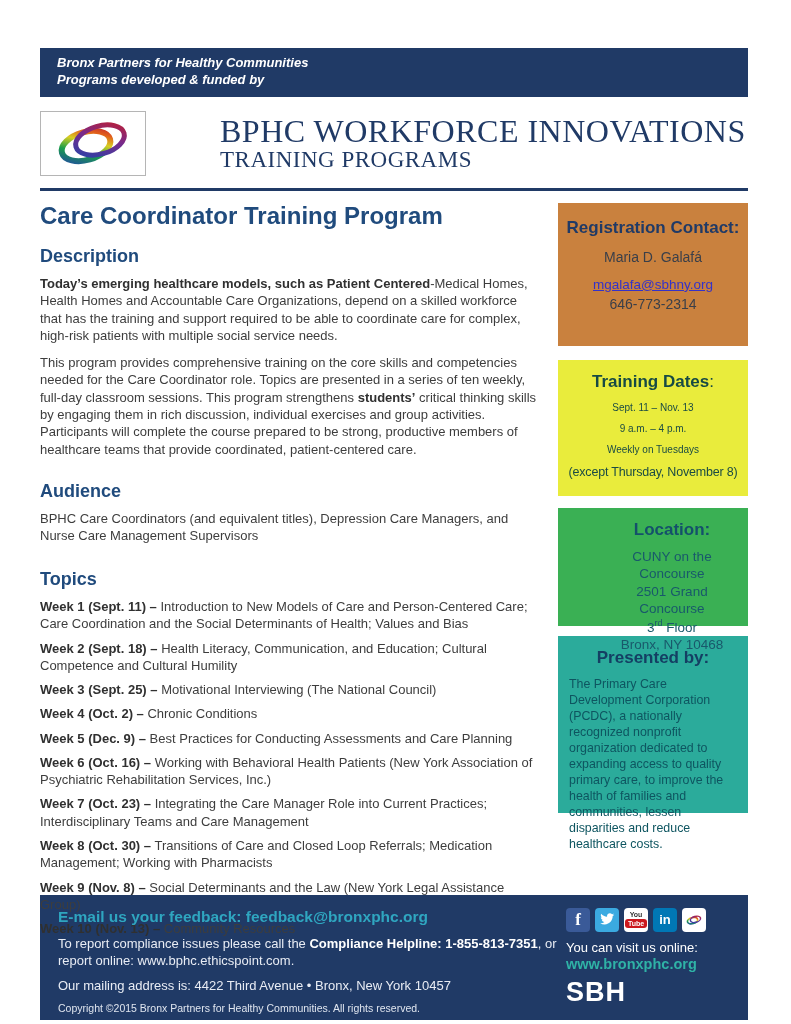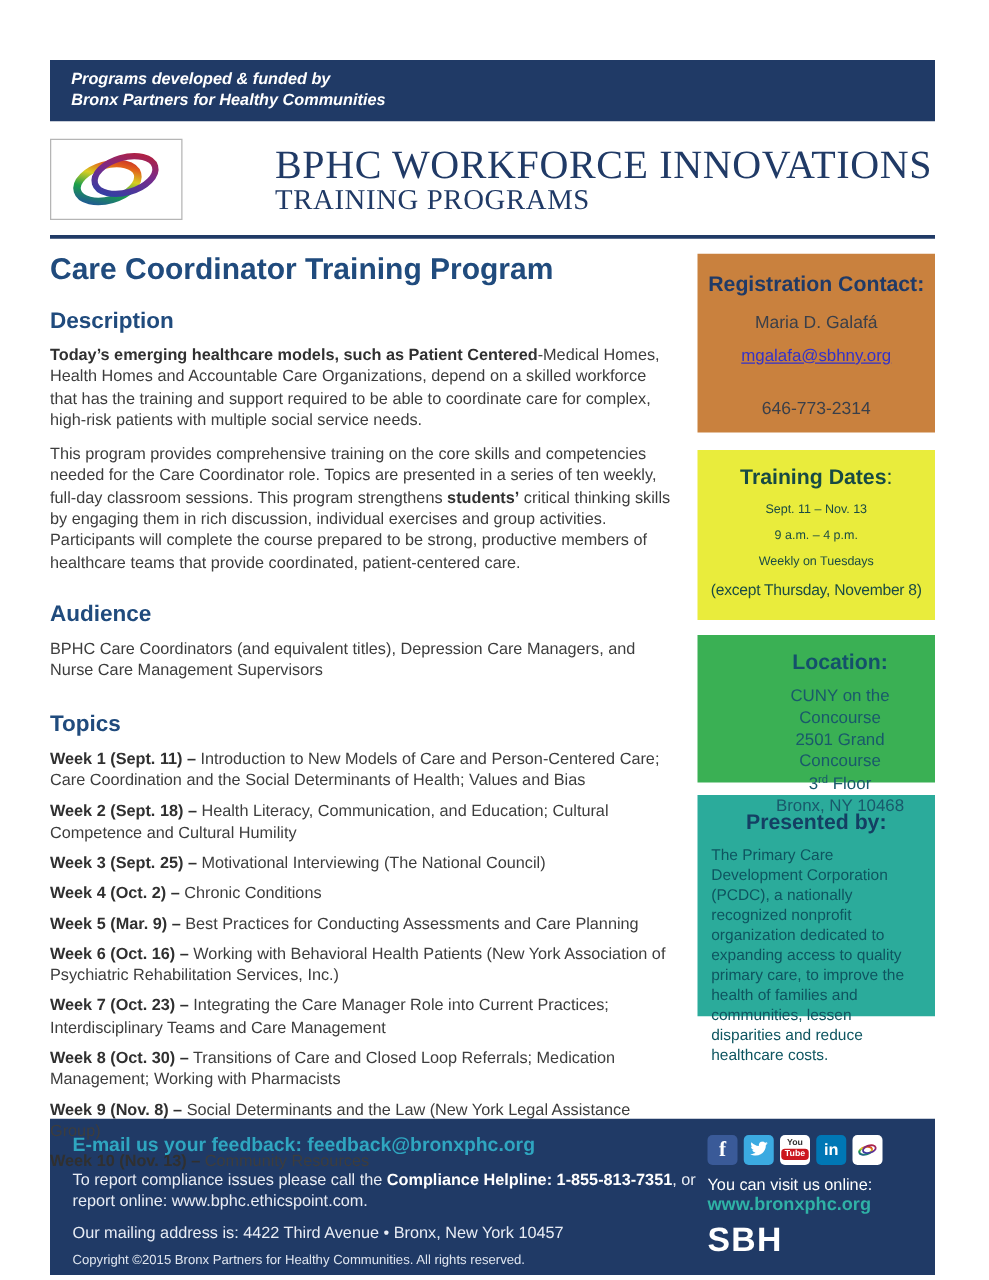--- a/index.html
+++ b/index.html
@@ -31,21 +31,21 @@
   p.topic{font-size:13px;color:var(--bodytext,#3D3D3D);line-height:1.33;margin:0 0 7px;}
   p.topic b, p.body b{color:#303030;}
 
   
   .box{box-sizing:border-box;width:190px;text-align:center;padding:12px 8px;}
   .box-h{font-size:17px;font-weight:bold;line-height:1.18;}
   .box-reg{background:var(--orange,#C9813E);height:143px;margin-bottom:14px;padding-top:15px;}
   .box-reg .box-h{color:var(--navy,#203A66);}
   .reg-name{font-size:14px;color:#3A3F49;margin-top:11px;}
   .reg-email{display:inline-block;font-size:13.5px;color:var(--link,#3432C9);text-decoration:underline;margin-top:12px;cursor:pointer;}
-  .reg-phone{font-size:14px;color:#3A3F49;margin-top:24px;}
+  .reg-phone{font-size:14px;color:#3A3F49;margin-top:3px;}
   .box-dates{background:var(--yellow,#E9EC3C);height:136px;margin-bottom:12px;}
   .box-dates .box-h{color:#174A44;}
   .box-dates .colon{font-weight:normal;}
   .date-line{font-size:10px;color:var(--yellowtext,#1B4B44);margin-top:10px;}
   .date-line.small{font-size:12.5px;letter-spacing:-0.2px;}
   .box-loc{background:var(--green,#3AB054);height:118px;margin-bottom:10px;padding-left:46px;}
   .box-loc .box-h{color:#14506B;}
   .loc-lines{font-size:13.5px;color:var(--greentext,#19596B);line-height:1.3;margin-top:8px;}
   .loc-lines sup{font-size:9px;}
   .box-pres{background:var(--teal,#2BAB9B);height:177px;}
@@ -76,22 +76,22 @@
   .sbh{margin-top:7px;color:#fff;}
   .sbh-name{font-size:27px;font-weight:800;letter-spacing:1px;line-height:.85;font-family:"Liberation Sans",sans-serif;}
 </style>
 </head>
 <body>
 
 <div class="page">
   <div class="content">
 
     <div class="banner">
+      <div>Bronx Partners for Healthy Communities</div>
       <div>Programs developed &amp; funded by</div>
-      <div>Bronx Partners for Healthy Communities</div>
     </div>
 
     <div class="masthead">
       <div class="logo-box">
         <svg width="86" height="50" viewBox="0 0 86 50">
           <defs>
             <linearGradient id="g1" x1="0" y1="1" x2="1" y2="0">
               <stop offset="0" stop-color="#2244AA"></stop>
                 <stop offset="0.35" stop-color="#1A9E4B"></stop>
               <stop offset="0.6" stop-color="#D8CE22"></stop>
@@ -125,21 +125,21 @@
         <p class="body"><span>This program provides comprehensive training on the core skills and competencies needed for the Care Coordinator role. Topics are presented in a series of ten weekly, full-day classroom sessions. This program strengthens </span><b>students’</b><span> critical thinking skills by engaging them in rich discussion, individual exercises and group activities. Participants will complete the course prepared to be strong, productive members of healthcare teams that provide coordinated, patient-centered care.</span></p>
 
         <h2 class="section" style="margin-top:24px;">Audience</h2>
         <p class="body">BPHC Care Coordinators (and equivalent titles), Depression Care Managers, and Nurse Care Management Supervisors</p>
 
         <h2 class="section" style="margin-top:26px;">Topics</h2>
         <p class="topic"><b>Week 1 (Sept. 11) –</b><span> Introduction to New Models of Care and Person-Centered Care; Care Coordination and the Social Determinants of Health; Values and Bias</span></p>
         <p class="topic"><b>Week 2 (Sept. 18) –</b><span> Health Literacy, Communication, and Education; Cultural Competence and Cultural Humility</span></p>
         <p class="topic"><b>Week 3 (Sept. 25) –</b><span> Motivational Interviewing (The National Council)</span></p>
         <p class="topic"><b>Week 4 (Oct. 2) –</b><span> Chronic Conditions</span></p>
-        <p class="topic"><b>Week 5 (Mar. 9) –</b><span> Best Practices for Conducting Assessments and Care Planning</span></p>
+        <p class="topic"><b>Week 5 (Dec. 9) –</b><span> Best Practices for Conducting Assessments and Care Planning</span></p>
         <p class="topic"><b>Week 6 (Oct. 16) –</b><span> Working with Behavioral Health Patients (New York Association of Psychiatric Rehabilitation Services, Inc.)</span></p>
         <p class="topic"><b>Week 7 (Oct. 23) –</b><span> Integrating the Care Manager Role into Current Practices; Interdisciplinary Teams and Care Management</span></p>
         <p class="topic"><b>Week 8 (Oct. 30) –</b><span> Transitions of Care and Closed Loop Referrals; Medication Management; Working with Pharmacists</span></p>
         <p class="topic"><b>Week 9 (Nov. 8) –</b><span> Social Determinants and the Law (New York Legal Assistance Group)</span></p>
         <p class="topic"><b>Week 10 (Nov. 13) –</b><span> Community Resources</span></p>
       </div>
 
       <div class="right-col">
         <div class="box box-reg">
           <div class="box-h">Registration Contact:</div>

